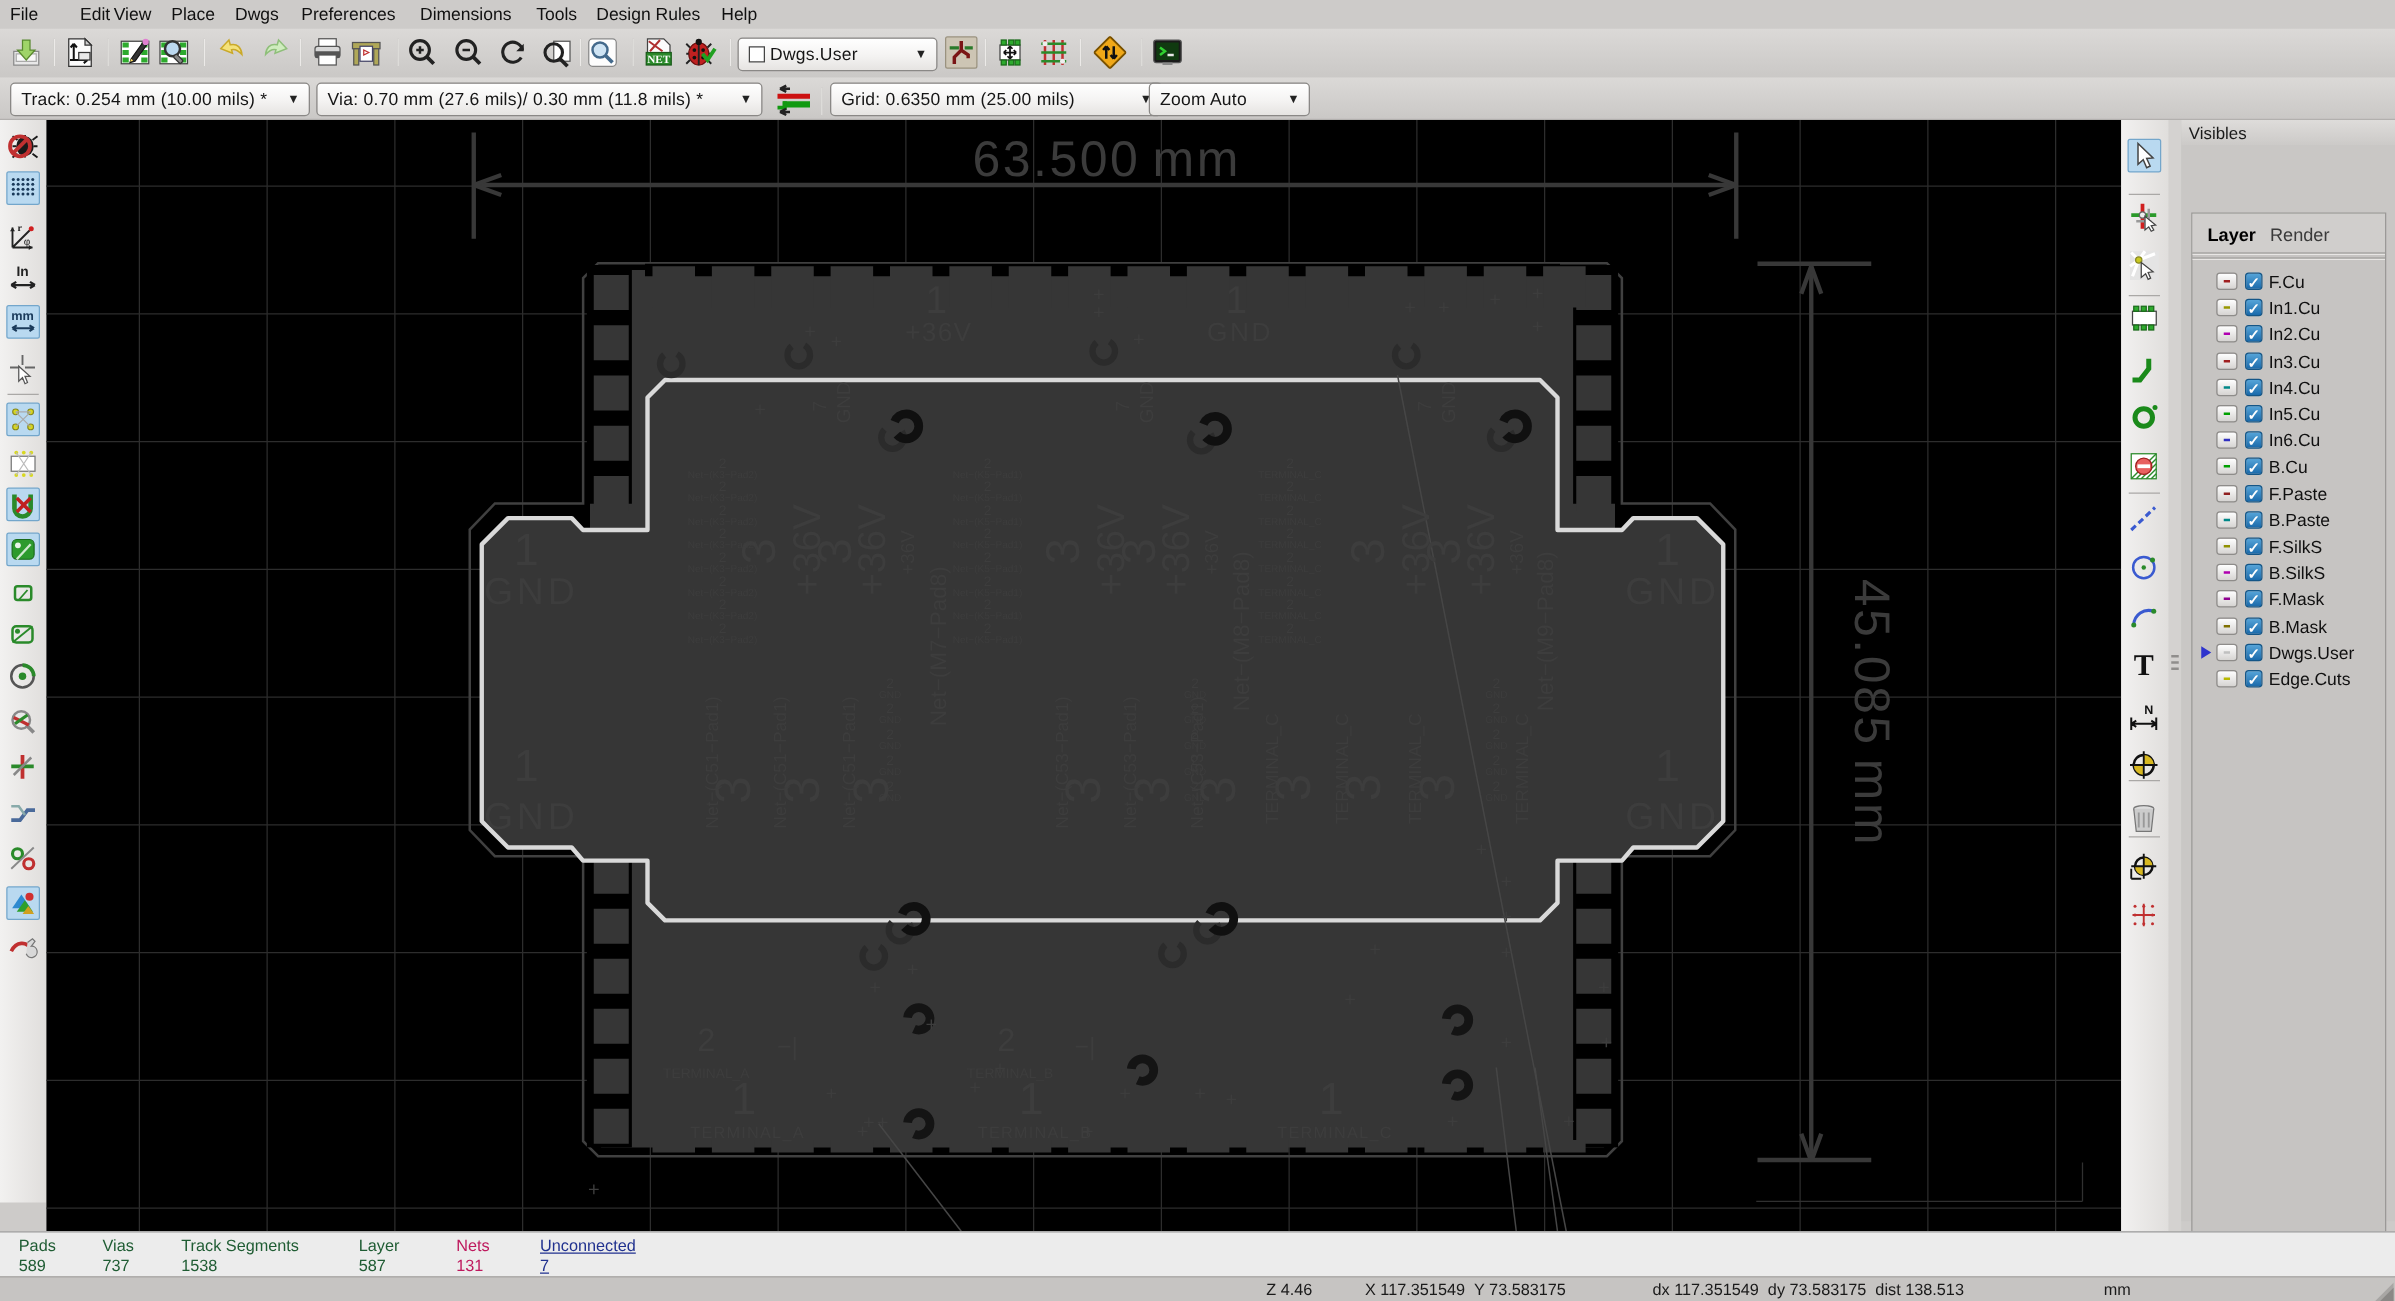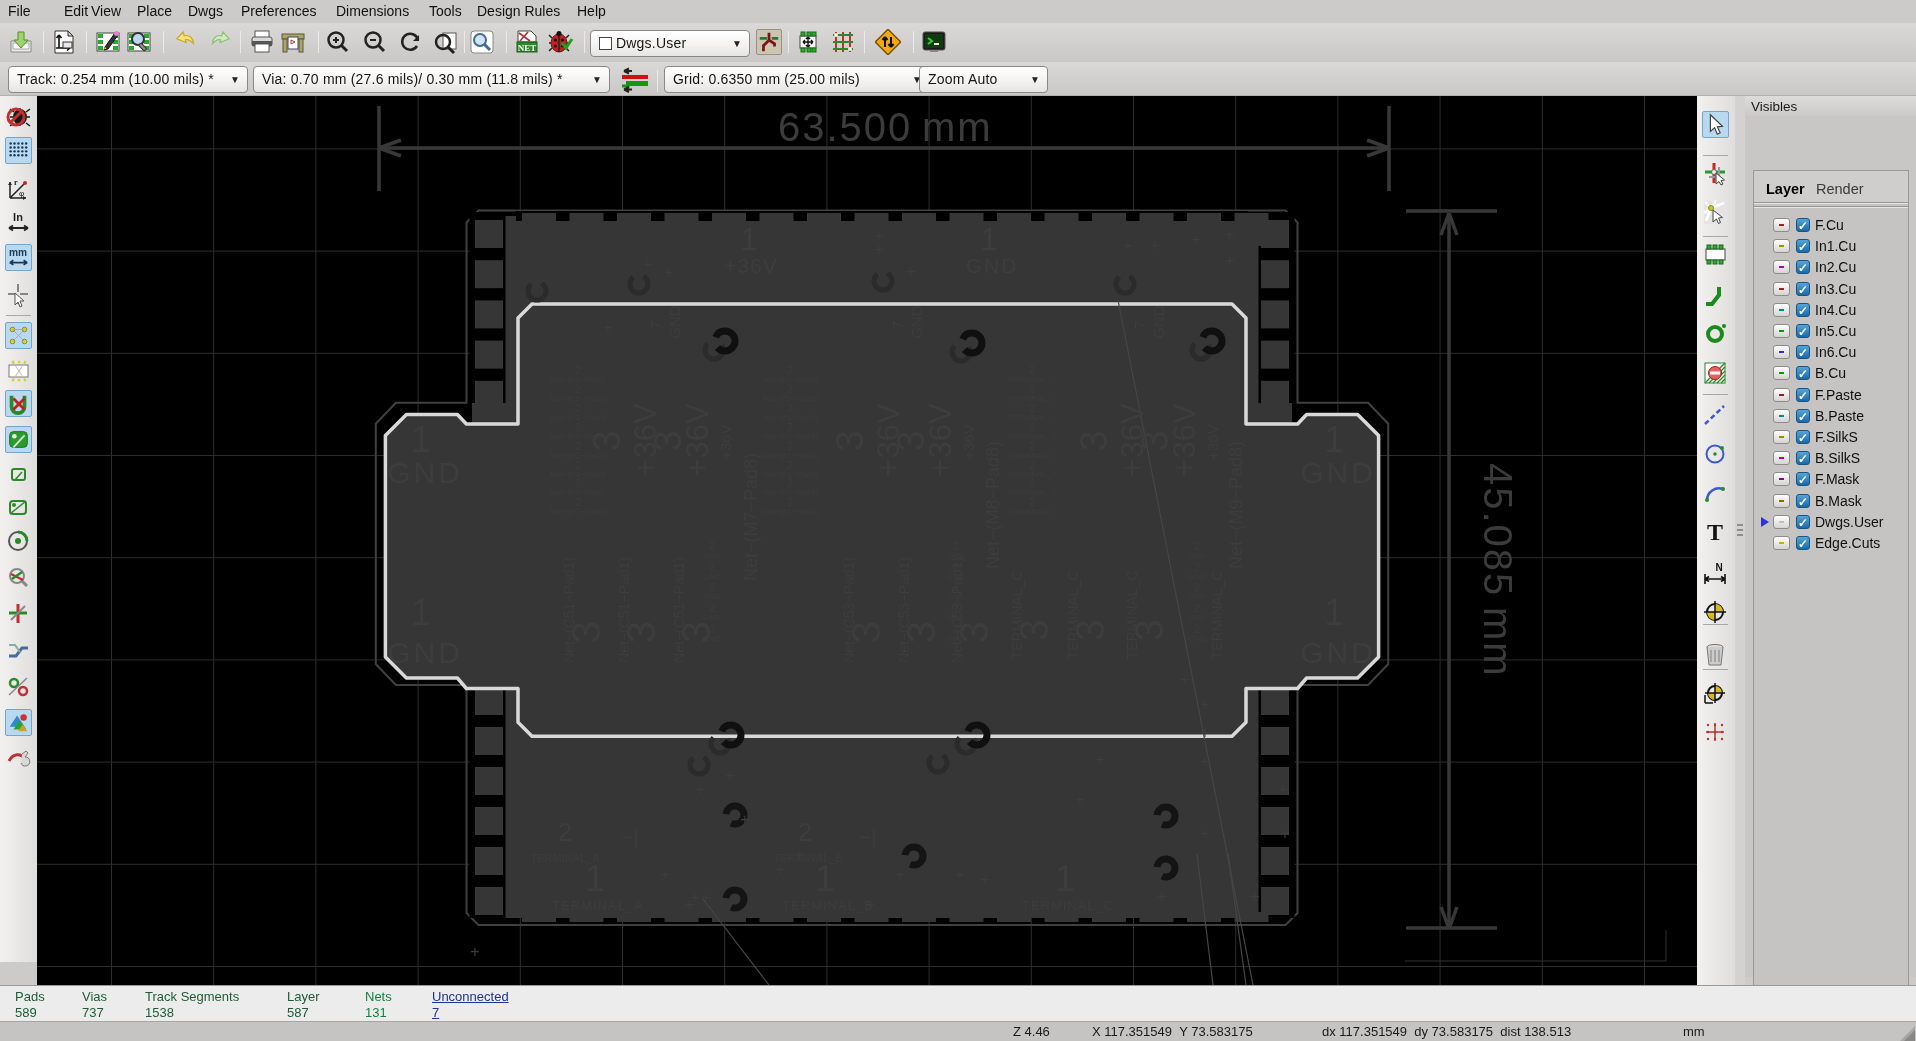--- a/index.html
+++ b/index.html
@@ -23,21 +23,21 @@
 .ricon { position:absolute; left:5px; width:27px; height:27px; }
 .selbox { background:#b9d9f0; border:1px solid #73a6cb; border-radius:2px; }
 .lsep { position:absolute; left:6px; width:25px; height:1px; background:#aaa8a6; }
 .rsep { position:absolute; left:6px; width:25px; height:1px; background:#aaa8a6; }
 #status1 { left:0; top:985px; width:1916px; height:36px; background:#ececec; border-top:1px solid #9a9a9a; }
 #status2 { left:0; top:1021px; width:1916px; height:20px; background:#c6c4c2; border-top:1px solid #a8a6a4; }
 .s1lab { position:absolute; top:3px; font-size:13px; }
 .s1val { position:absolute; top:19px; font-size:13px; }
 .s2txt { position:absolute; top:2px; font-size:13px; color:#1a1a1a; }
 .grn { color:#1f5c33; }
-.red { color:#15803d; }
+.red { color:#be185d; }
 .blu { color:#20318f;text-decoration:underline; }
 
 #vtitle { position:absolute; left:6px; top:3px; font-size:13.5px; color:#1a1a1a; }
 #notebook { position:absolute; left:8px; top:26px; width:156px; height:845px; background:#c6c4c2; border:1px solid #9b9997;margin-top:48px; }
 #nbhead { position:absolute; left:0; top:0; width:154px; height:31px; background:#d0cecc; }
 #vtop { position:absolute; left:0; top:0; width:171px; height:20px; background:linear-gradient(#dedcda,#cccac8); }
 .tab { position:absolute; top:10px; font-size:14.5px; }
 #tabline { position:absolute; left:0px; top:31px; width:154px; height:2px; border-top:1px solid #989694; border-bottom:1px solid #e8e6e4; }
 #tabline2 { position:absolute; left:0px; top:35px; width:154px; height:2px; border-top:1px solid #989694; border-bottom:1px solid #e8e6e4; }
 .vrow { position:absolute; left:0; width:154px; height:21px; }

